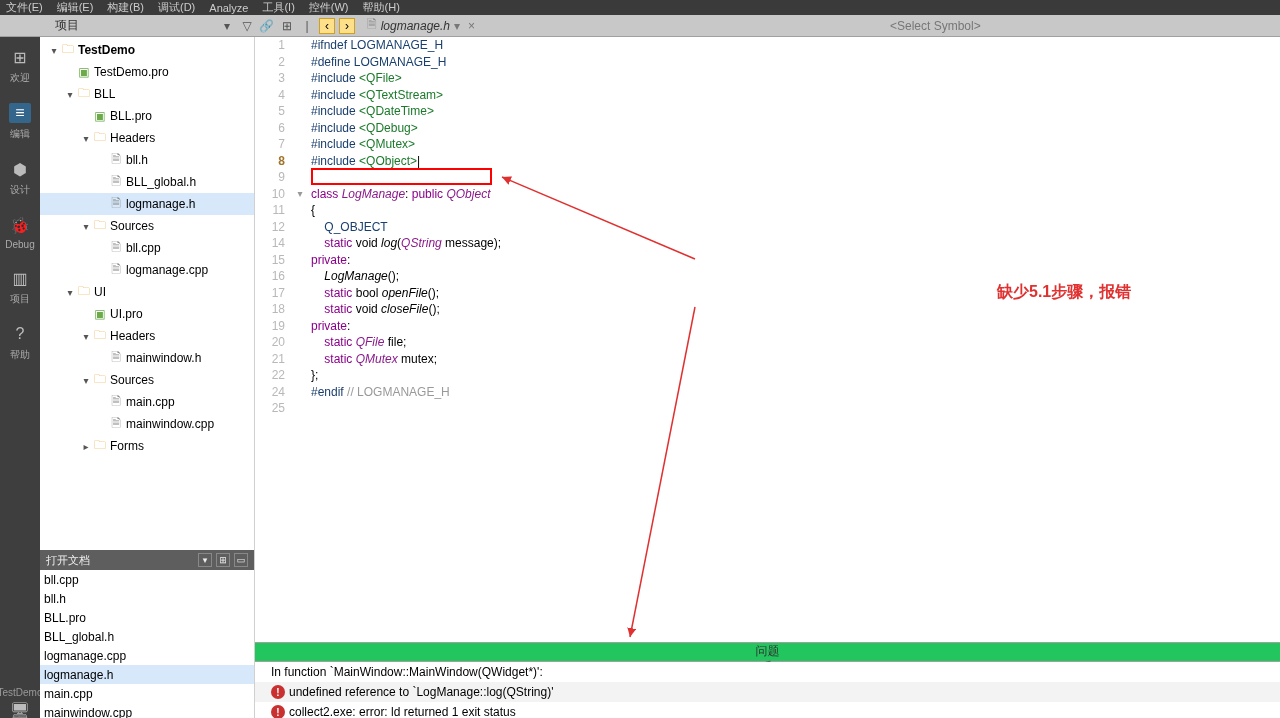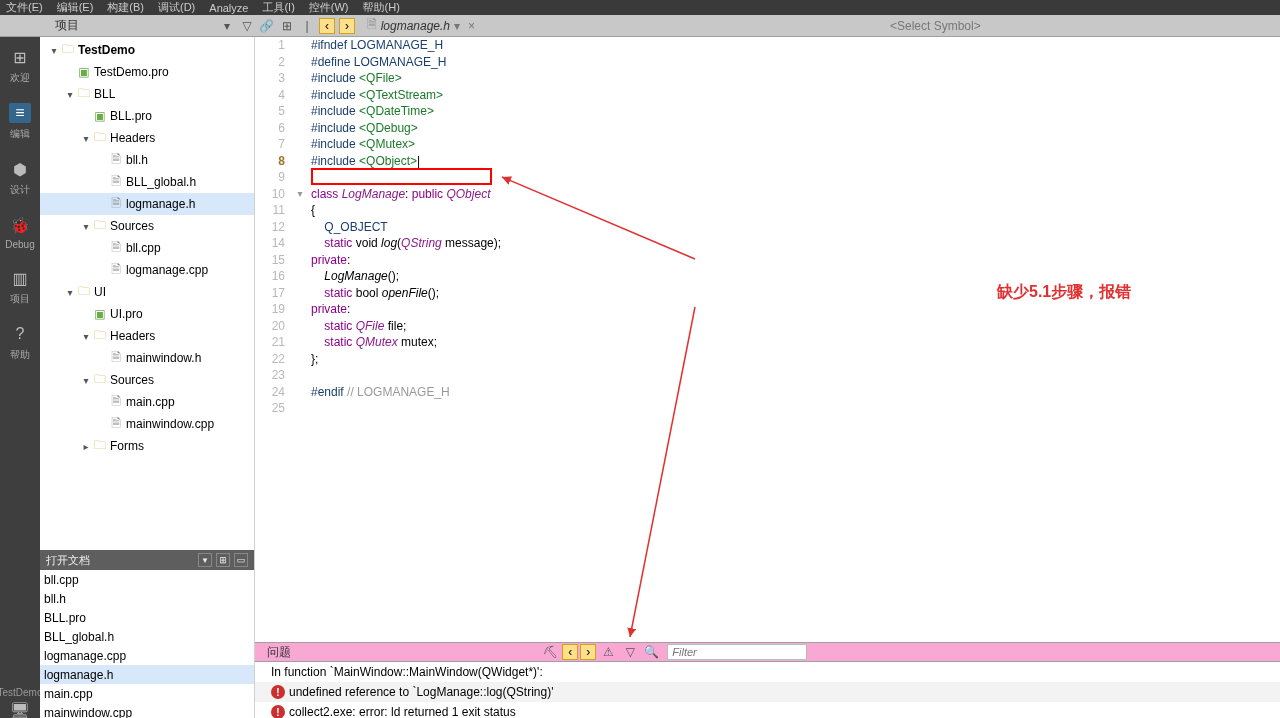--- a/index.html
+++ b/index.html
@@ -68,21 +68,21 @@
 .kw-obj { color: #8b1a8b; font-style: italic; }
 .kw-pub { color: #8b008b; }
 .kw-fn { color: #000; font-style: italic; }
 .kw-com { color: #999; }
 .macro { color: #1a3f6e; }
 
 
 .red-box { position: absolute; border: 2px solid #f00; left: 56px; top: 131px; width: 181px; height: 17px; pointer-events: none; }
 
 
-.output-header { height: 20px; background: #f9a8d4; display: flex; align-items: center; border-top: 1px solid #a0a0a0; border-bottom: 1px solid #a0a0a0; }
+.output-header { height: 20px; background: #22c55e; display: flex; align-items: center; border-top: 1px solid #a0a0a0; border-bottom: 1px solid #a0a0a0; flex-direction: column; }
 .output-header .tab { padding: 0 12px; height: 100%; display: flex; align-items: center; color: #333; font-size: 12px; }
 .output-header .tab.active {}
 .output-header .spacer { flex: 1; }
 .output-header .tool { width: 18px; height: 16px; display: flex; align-items: center; justify-content: center; color: #555; cursor: pointer; margin: 0 2px; }
 .output-header .arrow-y { width: 16px; height: 16px; background: #ffe08a; border: 1px solid #d0a020; display: flex; align-items: center; justify-content: center; cursor: pointer; margin: 0 1px; }
 .output-header input.filter { height: 16px; width: 140px; border: 1px solid #bbb; padding: 0 4px; font-size: 11px; color: #888; font-style: italic; margin-left: 4px; }
 .output-list { background: #fff; }
 .output-row { height: 20px; display: flex; align-items: center; padding-left: 16px; border-bottom: 0; }
 .output-row .err-icon { width: 14px; height: 14px; border-radius: 50%; background: #c93030; color: #fff; display: flex; align-items: center; justify-content: center; font-size: 10px; margin-right: 4px; font-weight: bold; }
 .output-row.highlight { background: #f3f3f3; }
@@ -342,43 +342,43 @@
      <div class="gutter ">16</div>
      <div class="fold-col"></div>
      <div class="code-col">    <span class="kw-fn">LogManage</span>();</div>
    </div>
           <div class="code-row">
      <div class="gutter ">17</div>
      <div class="fold-col"></div>
      <div class="code-col">    <span class="kw-pub">static</span> <span class="kw-type">bool</span> <span class="kw-fn">openFile</span>();</div>
    </div>
           <div class="code-row">
+     <div class="gutter ">18</div>
+     <div class="fold-col"></div>
+     <div class="code-col">    <span class="kw-pub">static</span> <span class="kw-type">void</span> <span class="kw-fn">closeFile</span>();</div>
+   </div>
+          <div class="code-row">
      <div class="gutter ">19</div>
      <div class="fold-col"></div>
      <div class="code-col"><span class="kw-pub">private</span>:</div>
    </div>
           <div class="code-row">
      <div class="gutter ">20</div>
      <div class="fold-col"></div>
      <div class="code-col">    <span class="kw-pub">static</span> <span class="kw-obj">QFile</span> file;</div>
    </div>
           <div class="code-row">
      <div class="gutter ">21</div>
      <div class="fold-col"></div>
      <div class="code-col">    <span class="kw-pub">static</span> <span class="kw-obj">QMutex</span> mutex;</div>
    </div>
           <div class="code-row">
      <div class="gutter ">22</div>
      <div class="fold-col"></div>
      <div class="code-col">};</div>
-   </div>
-          <div class="code-row">
-     <div class="gutter ">23</div>
-     <div class="fold-col"></div>
-     <div class="code-col"></div>
    </div>
           <div class="code-row">
      <div class="gutter ">24</div>
      <div class="fold-col"></div>
      <div class="code-col"><span class="kw-pp">#endif</span> <span class="kw-com">// LOGMANAGE_H</span></div>
    </div>
           <div class="code-row">
      <div class="gutter ">25</div>
      <div class="fold-col"></div>
      <div class="code-col"></div>

